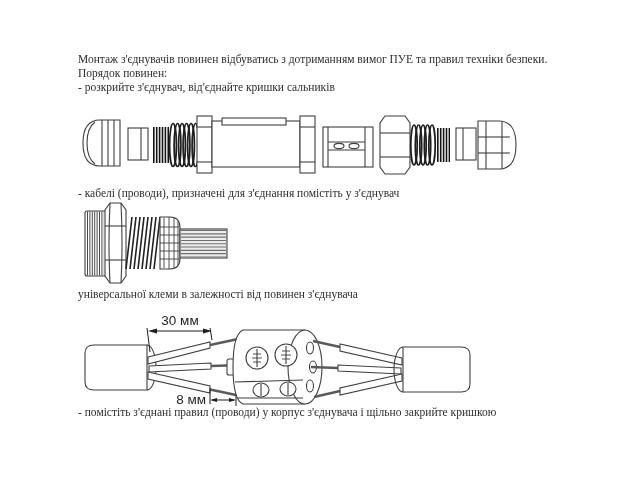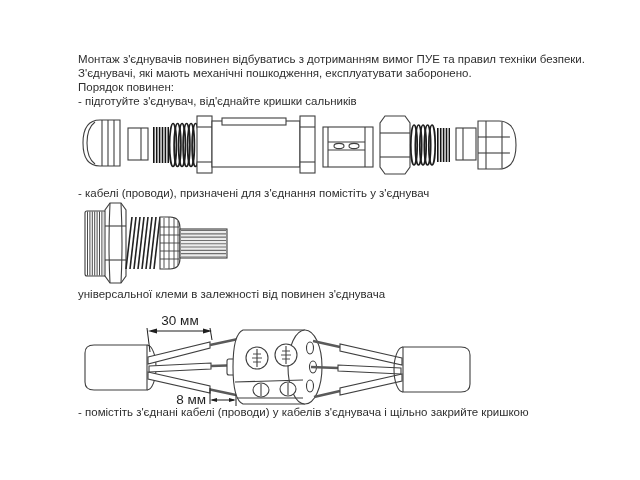--- a/index.html
+++ b/index.html
@@ -11,39 +11,39 @@
     color:#2e2e2e;
     overflow:hidden;
   }
   .tblock{
     position:absolute;
     left:78px;
     font-size:11.5px;
     line-height:14px;
     color:#2e2e2e;
     white-space:nowrap;
+    font-family:Liberation Serif, serif;
   }
   svg{position:absolute;display:block;}
   svg *{vector-effect:none;}
   text.dim{
     font-family:"Liberation Sans", sans-serif;
     font-size:13.5px;
     fill:#1f1f1f;
   }
 </style>
 </head>
 <body>
 
 <div class="page">
 
   <div class="tblock" style="top:52px">
     <div>Монтаж з'єднувачів повинен відбуватись з дотриманням вимог ПУЕ та правил техніки безпеки.</div>
-    <div>З'єднувачі, які мають механічні пошкодження, експлуатувати заборонено.</div>
     <div>Порядок повинен:</div>
-    <div>- підготуйте з'єднувач, від'єднайте кришки сальників</div>
+    <div>- розкрийте з'єднувач, від'єднайте кришки сальників</div>
   </div>
 
   <svg style="left:60px;top:114px" width="466" height="64" viewBox="0 0 466 64" fill="none" stroke="#3f3f3f" stroke-width="1.1">
 
     <g>
       <path d="M60,6 L40,6 Q23,6 23,29 Q23,52 40,52 L60,52 Z" fill="#ffffff"></path>
       <path d="M35,8 Q27,14 27,29 Q27,44 35,50"></path>
       <line x1="42" y1="6" x2="42" y2="52"></line>
       <line x1="48" y1="6" x2="48" y2="52"></line>
       <line x1="54" y1="6" x2="54" y2="52"></line>
@@ -245,15 +245,15 @@
       <line x1="270" y1="77" x2="244" y2="83" stroke="#5a5a5a" stroke-width="2.4"></line>
       <polygon points="332,60 270,74 270,81 332,67" fill="#ffffff"></polygon>
     </g>
 
     <g>
       <path d="M333,33 L391,33 Q400,33 400,41 L400,70 Q400,78 391,78 L333,78 Z" fill="#ffffff"></path>
       <path d="M333,33 A9,22.5 0 0 0 333,78"></path>
     </g>
   </svg>
 
-  <div class="tblock" style="top:405px">- помістіть з'єднані кабелі (проводи) у кабелів з'єднувача і щільно закрийте кришкою</div>
+  <div class="tblock" style="top:405px">- помістіть з'єднані правил (проводи) у корпус з'єднувача і щільно закрийте кришкою</div>
 
 </div>
 
 </body></html>

